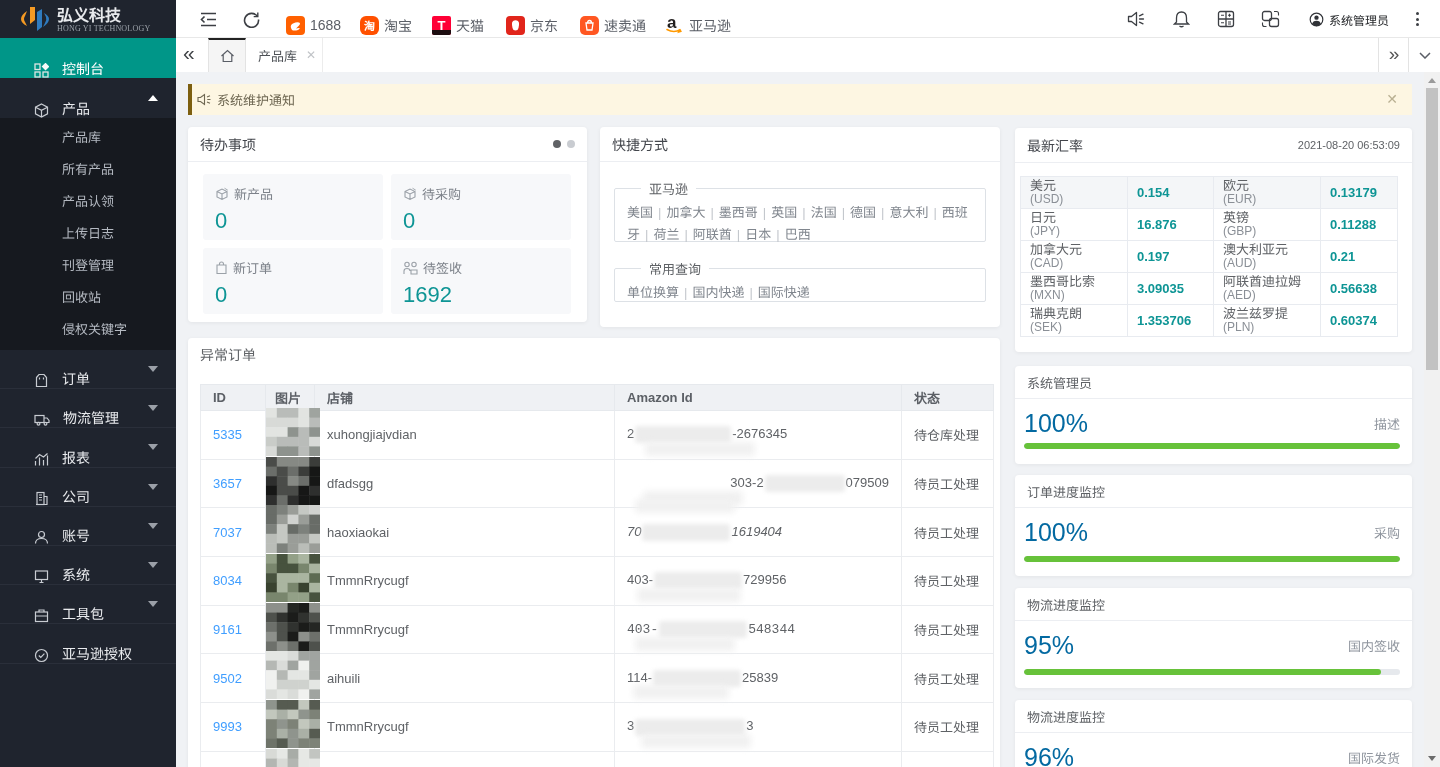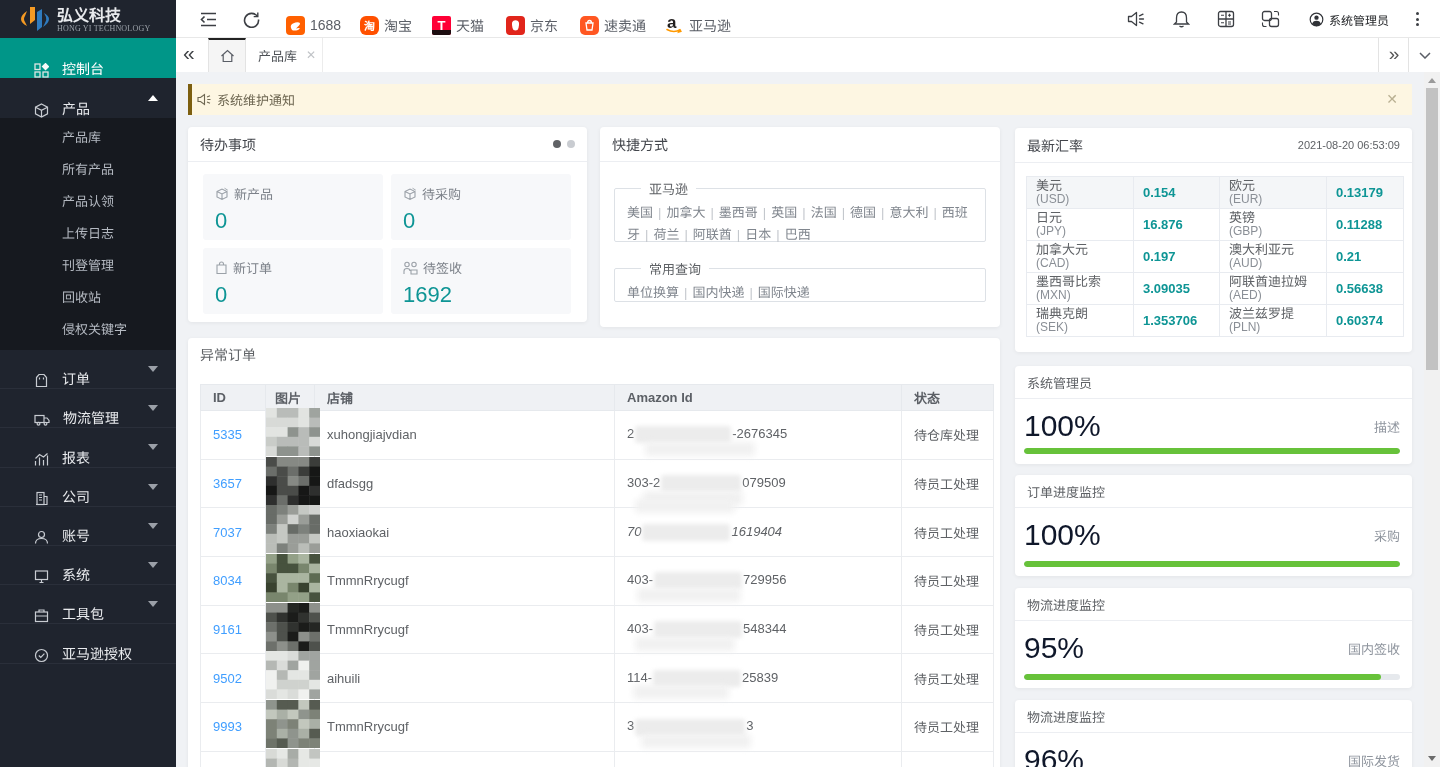--- a/index.html
+++ b/index.html
@@ -54,21 +54,21 @@
 #card-short { left:424px; top:55px; width:400px; height:200px; }
 fieldset { border:1px solid #dde1e6; border-radius:2px; margin:0 14px; padding:4px 12px 0 12px; }
 fieldset legend { font-size:13px; color:#5f6266; padding:0 8px; margin-left:14px; }
 .lks { font-size:13px; color:#80868e; line-height:22px; white-space:nowrap; }
 .lks .sep { color:#c3c7cc; padding:0 5px; }
 
 
 #card-rate { left:839px; top:56px; width:397px; height:224px; }
 #card-rate .chead { justify-content:space-between;align-items:center; }
 #card-rate .date { font-size:11px; color:#5f6266; }
-table.rate { border-collapse:collapse; margin:13px 11px 0 11px; table-layout:fixed; width:377px;border-radius:14px; }
+table.rate { border-collapse:collapse; margin:13px 11px 0 5px; table-layout:fixed; width:377px;border-radius:14px; }
 table.rate td { border:1px solid #e8ebf0; font-size:13px; padding:0 0 0 9px; height:32px; }
 table.rate tr.first td { background:#f4f6f8; }
 .cn { color:#5f6266; font-size:13px; line-height:14px; }
 .code { color:#8a8f96; font-size:12px; line-height:13px; }
 .val { color:#0e9595; font-weight:bold; font-size:13px; }
 
 
 #card-orders { left:12px; top:266px; width:812px; height:440px; }
 #card-orders .ctitle { padding:6px 12px 20px 12px; font-size:14px; color:#5f6266; }
 table.orders { border-collapse:collapse; margin-left:12px; width:793px; table-layout:fixed; }
@@ -79,21 +79,21 @@
 .imgwrap svg { position:absolute; left:0px; top:-3px; }
 table.orders a { color:#409eff; text-decoration:none; }
 .blur1 { display:inline-block; vertical-align:middle; height:17px; border-radius:3px; background:#ececec; filter:blur(2px); margin:0 1px; }
 .smear { position:absolute; height:14px; border-radius:4px; background:#f1f1f1; filter:blur(3px); }
 .thumb { display:block; width:54px; height:48px; }
 
 
 .pcard .chead { height:33px; font-size:13px; color:#5f6266; border-bottom:1px solid #eceef2; }
 .pbody { padding:10px 12px 0 9px; }
 .prow { display:flex; align-items:center; justify-content:space-between; }
-.pval { font-size:30px; color:#0f172a; }
+.pval { font-size:25px; color:#0369a1; }
 .plab { font-size:13px; color:#8f959e; }
 .pbar { margin-top:9px; height:6px; border-radius:3px; background:#e6e9ed; overflow:hidden; }
 .pbar i { display:block; height:6px; border-radius:3px; background:#67c23a; }
 
 
 #sb { position:absolute; right:0; top:72px; width:16px; height:695px; background:#f1f1f1; z-index:40; }
 #sb .thumbbar { position:absolute; left:2px; top:16px; width:12px; height:282px; background:#c2c2c2; }
 .sbarrow { position:absolute; left:4px; width:0; height:0; border-left:4px solid transparent; border-right:4px solid transparent; }
 </style>
 </head>
@@ -471,21 +471,21 @@
                   <rect x="43.2" y="28.8" width="11.3" height="10.1" fill="#2e2f2e"></rect>
                   <rect x="0.0" y="38.4" width="11.3" height="10.1" fill="#2e2f2e"></rect>
                   <rect x="10.8" y="38.4" width="11.3" height="10.1" fill="#6b6e6a"></rect>
                   <rect x="21.6" y="38.4" width="11.3" height="10.1" fill="#2e2f2e"></rect>
                   <rect x="32.4" y="38.4" width="11.3" height="10.1" fill="#161716"></rect>
                   <rect x="43.2" y="38.4" width="11.3" height="10.1" fill="#161716"></rect>
                 </svg>
               </div>
             </td>
             <td>dfadsgg</td>
-            <td style="position:relative;">303-2<span class="blur1" style="width:80px"></span>079509<span class="smear" style="left:28px; top:31px; width:100px;"></span></td>
+            <td style="position:relative;text-align:right;">303-2<span class="blur1" style="width:80px"></span>079509<span class="smear" style="left:28px; top:31px; width:100px;"></span></td>
             <td>待员工处理</td>
           </tr>
       <tr>
             <td><a>7037</a></td>
             <td class="imgp">
               <div class="imgwrap">
                 <svg class="thumb" width="54" height="54" viewBox="0 0 54 48" preserveAspectRatio="none" style="filter:blur(0.5px);">
                   <rect x="0.0" y="0.0" width="11.3" height="10.1" fill="#686c67"></rect>
                   <rect x="10.8" y="0.0" width="11.3" height="10.1" fill="#7d817c"></rect>
                   <rect x="21.6" y="0.0" width="11.3" height="10.1" fill="#9a9d98"></rect>
@@ -582,21 +582,21 @@
                   <rect x="43.2" y="28.8" width="11.3" height="10.1" fill="#6d706b"></rect>
                   <rect x="0.0" y="38.4" width="11.3" height="10.1" fill="#6d706b"></rect>
                   <rect x="10.8" y="38.4" width="11.3" height="10.1" fill="#8d908b"></rect>
                   <rect x="21.6" y="38.4" width="11.3" height="10.1" fill="#6d706b"></rect>
                   <rect x="32.4" y="38.4" width="11.3" height="10.1" fill="#1b1c1a"></rect>
                   <rect x="43.2" y="38.4" width="11.3" height="10.1" fill="#4e514c"></rect>
                 </svg>
               </div>
             </td>
             <td>TmmnRrycugf</td>
-            <td style="position:relative;">403-<span class="blur1" style="width:88px"></span>548344<span class="smear" style="left:20px; top:31px; width:100px;"></span></td>
+            <td style="position:relative;font-family:Liberation Mono, monospace;">403-<span class="blur1" style="width:88px"></span>548344<span class="smear" style="left:20px; top:31px; width:100px;"></span></td>
             <td>待员工处理</td>
           </tr>
       <tr>
             <td><a>9502</a></td>
             <td class="imgp">
               <div class="imgwrap">
                 <svg class="thumb" width="54" height="54" viewBox="0 0 54 48" preserveAspectRatio="none" style="filter:blur(0.5px);">
                   <rect x="0.0" y="0.0" width="11.3" height="10.1" fill="#e4e6e3"></rect>
                   <rect x="10.8" y="0.0" width="11.3" height="10.1" fill="#e4e6e3"></rect>
                   <rect x="21.6" y="0.0" width="11.3" height="10.1" fill="#dadcd9"></rect>

